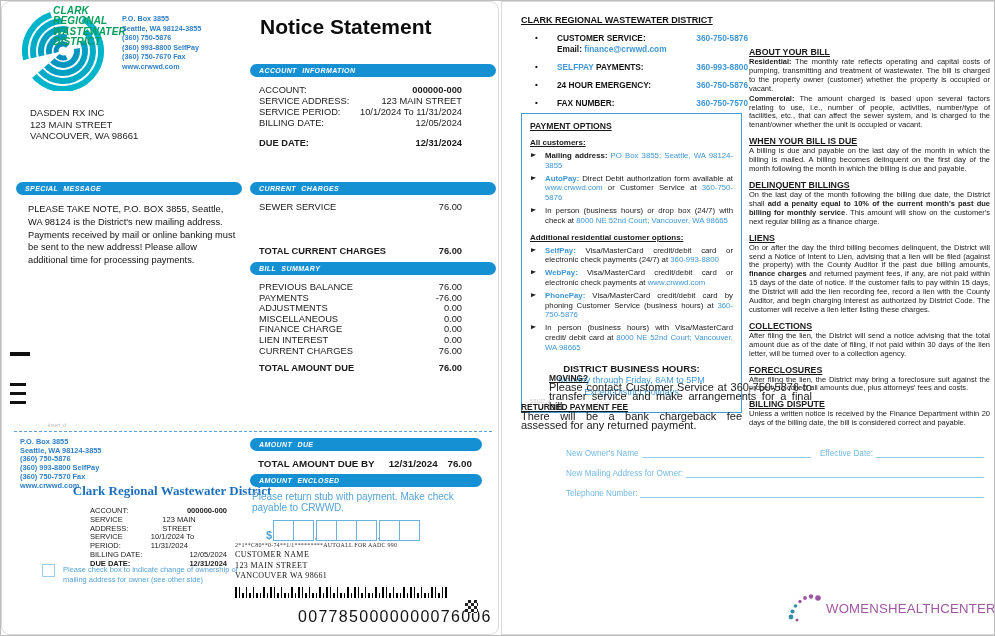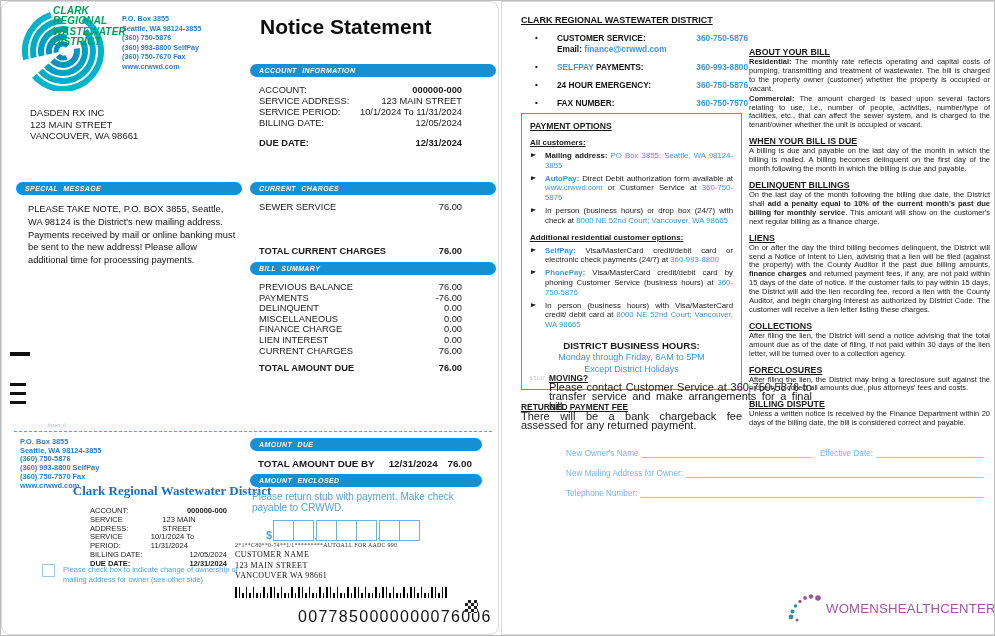--- a/index.html
+++ b/index.html
@@ -208,21 +208,21 @@
       <div class="summary-rows">
         <div class="row">
             <span>PREVIOUS BALANCE</span>
             <span>76.00</span>
           </div>
         <div class="row">
             <span>PAYMENTS</span>
             <span>-76.00</span>
           </div>
         <div class="row">
-            <span>DELINQUENT</span>
+            <span>ADJUSTMENTS</span>
             <span>0.00</span>
           </div>
         <div class="row">
             <span>MISCELLANEOUS</span>
             <span>0.00</span>
           </div>
         <div class="row">
             <span>FINANCE CHARGE</span>
             <span>0.00</span>
           </div>
@@ -425,20 +425,21 @@
     </div>
 
     <div class="pay-box">
       <div class="po-title">PAYMENT OPTIONS</div>
       <div class="po-sub">All customers:</div>
       <div class="po-li"><span class="arrow"></span><span><span class="seg-b">Mailing address: </span><span class="seg-blue">PO Box 3855; Seattle, WA 98124-3855</span></span></div>
       <div class="po-li"><span class="arrow"></span><span><span class="seg-bb">AutoPay:</span><span> Direct Debit authorization form available at </span><span class="seg-blue">www.crwwd.com</span><span> or Customer Service at </span><span class="seg-blue">360-750-5876</span></span></div>
       <div class="po-li"><span class="arrow"></span><span><span>In person (business hours) or drop box (24/7) with check at </span><span class="seg-blue">8000 NE 52nd Court; Vancouver, WA  98665</span></span></div>
       <div class="po-sub">Additional residential customer options:</div>
       <div class="po-li"><span class="arrow"></span><span><span class="seg-bb">SelfPay:</span><span> Visa/MasterCard credit/debit card or electronic check payments (24/7) at </span><span class="seg-blue">360-993-8800</span></span></div>
+      <div class="po-li"><span class="arrow"></span><span><span class="seg-bb">WebPay:</span><span> Visa/MasterCard credit/debit card or electronic check payments at </span><span class="seg-blue">www.crwwd.com</span></span></div>
       <div class="po-li"><span class="arrow"></span><span><span class="seg-bb">PhonePay:</span><span> Visa/MasterCard credit/debit card by phoning Customer Service (business hours) at </span><span class="seg-blue">360-750-5876</span></span></div>
       <div class="po-li"><span class="arrow"></span><span><span>In person (business hours) with Visa/MasterCard credit/ debit card at </span><span class="seg-blue">8000 NE 52nd Court; Vancouver, WA 98665</span></span></div>
       <div class="hours-title">DISTRICT BUSINESS HOURS:</div>
       <div class="hours-line">Monday through Friday, 8AM to 5PM</div>
       <div class="hours-line">Except District Holidays</div>
       <div class="stamp">5/31/17_d</div>
     </div>
 
     <div class="moving">
       <div class="mini-title">MOVING?</div>

